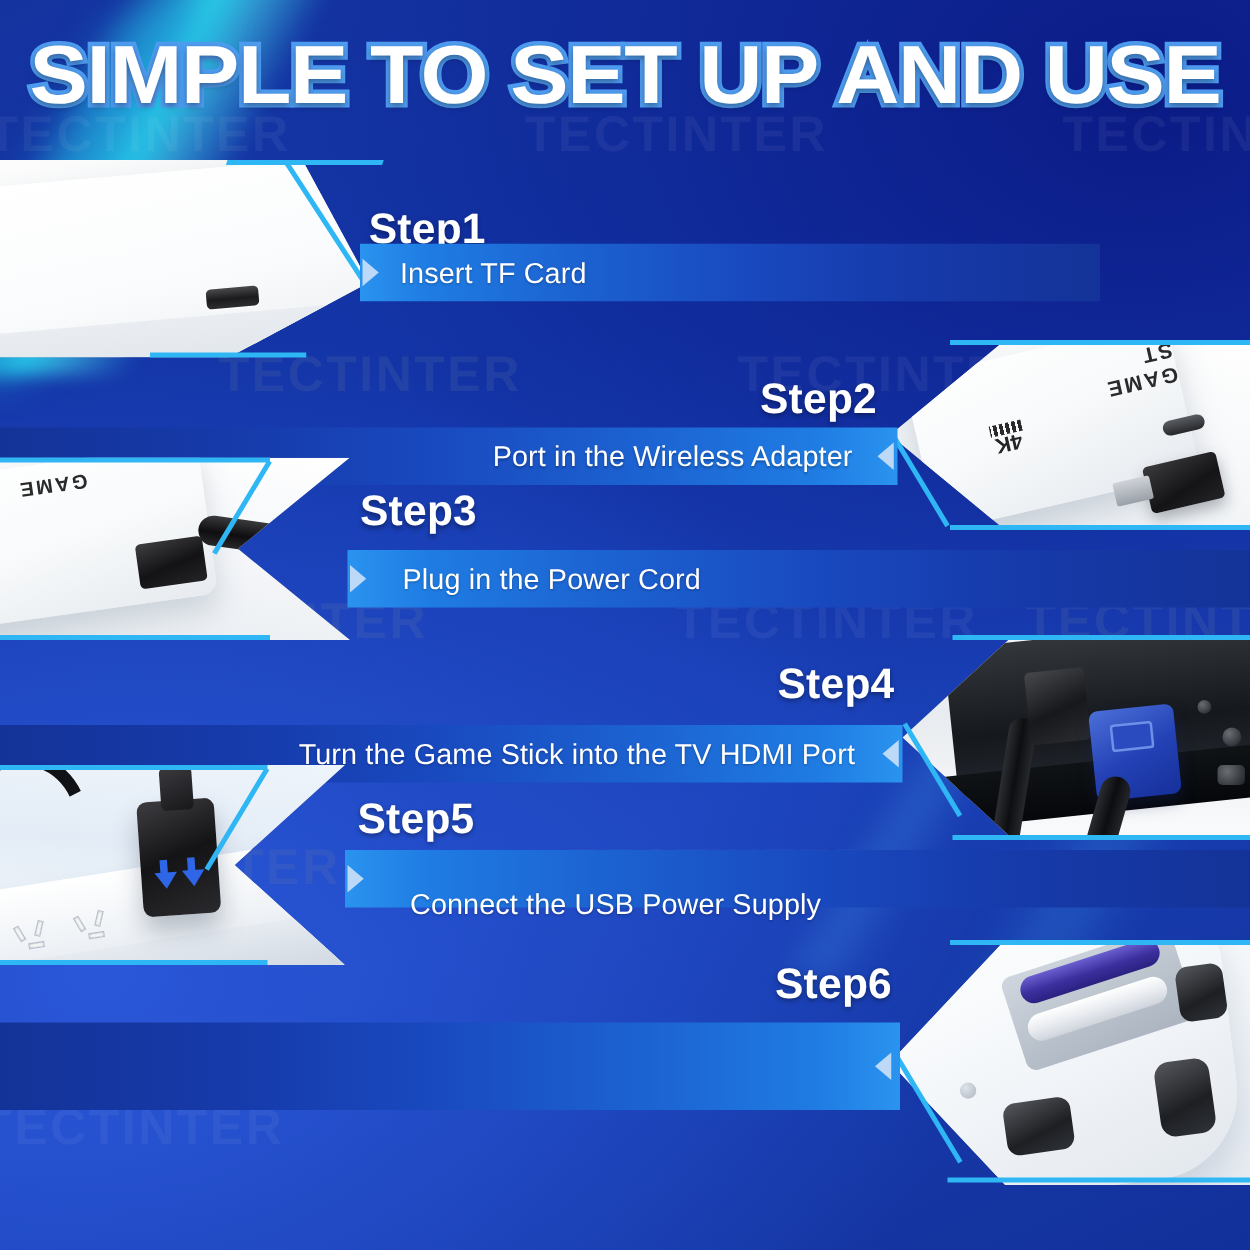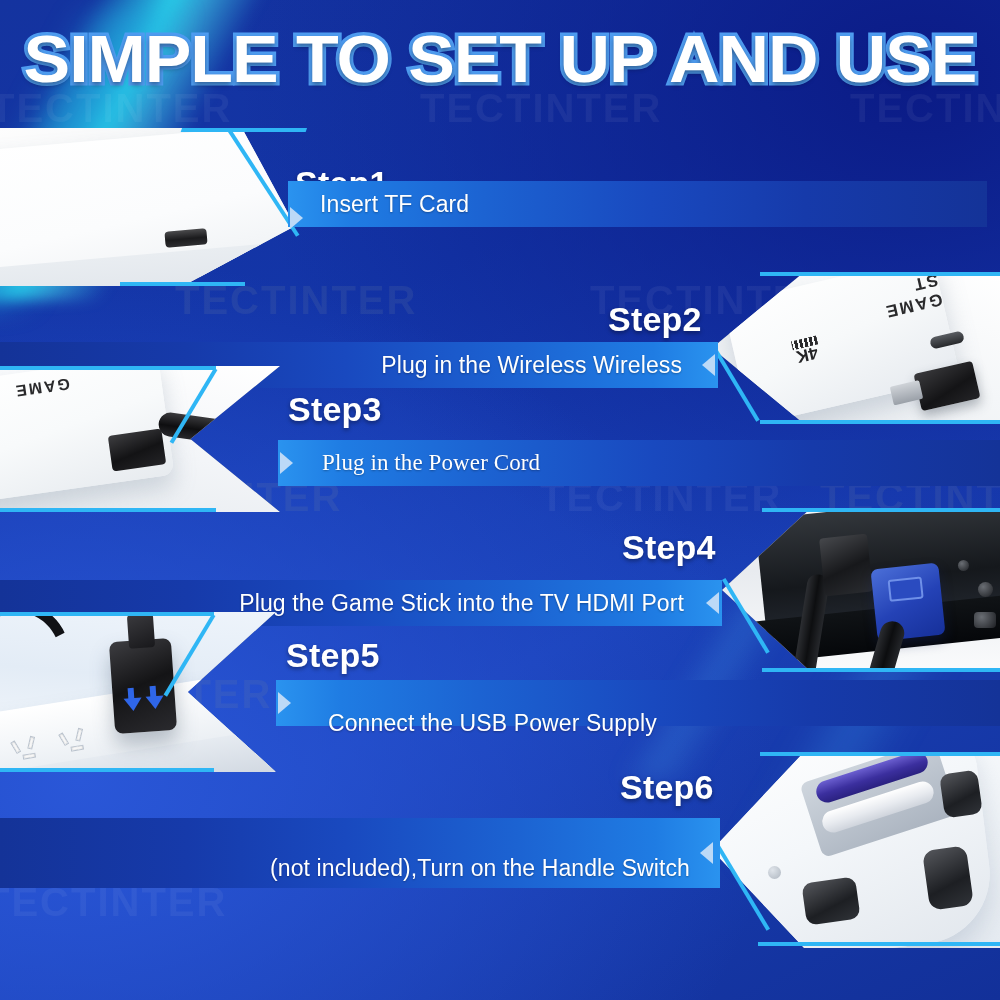--- a/index.html
+++ b/index.html
@@ -385,21 +385,21 @@
           <div class="slab2"></div>
           <div class="port"></div>
       </div>
     </div>
     <div class="edge" style="left:182px; top:128px; width:125px; height:4px; transform:skewX(-18deg); transform-origin:left top;"></div>
     <div class="edge" style="left:228px; top:132px; width:4px; height:125px; transform:rotate(-33deg); transform-origin:top left;"></div>
     <div class="edge" style="left:120px; top:282px; width:125px; height:4px;"></div>
 
     <div class="steplabel" style="left:295px; top:164px;">Step1</div>
 
-    <div class="band ltr" style="left:288px; top:181px; width:699px;">
+    <div class="band ltr" style="left:288px; top:195px; width:592px;">
       <span class="txt" style="margin-left:32px;">Insert TF Card</span>
     </div>
     <div class="chev r" style="left:290px; top:207px;"></div>
   </div>
 
   <div class="row">
     <div class="photo right" style="left:712px; top:272px; width:288px; height:152px;">
       <div class="ph p2">
         <div class="stick">
           <span class="gametext">GAME ST</span>
@@ -410,21 +410,21 @@
         <div class="dongle"></div>
       </div>
     </div>
     <div class="edge" style="left:760px; top:272px; width:242px; height:4px;"></div>
     <div class="edge" style="left:712px; top:348px; width:4px; height:86px; transform:rotate(-31deg); transform-origin:top left;"></div>
     <div class="edge" style="left:760px; top:420px; width:242px; height:4px;"></div>
 
     <div class="steplabel" style="left:608px; top:300px;">Step2</div>
 
     <div class="band rtl" style="left:0; top:342px; width:718px; justify-content:flex-end;">
-      <span class="txt" style="margin-right:36px;">Plug in the Wireless Wireless</span>
+      <span class="txt" style="margin-right:36px;">Port in the Wireless Adapter</span>
     </div>
     <div class="chev l" style="left:702px; top:354px;"></div>
   </div>
 
   <div class="row">
     <div class="photo left" style="left:0; top:366px; width:280px; height:146px;">
       <div class="ph p3">
         <div class="stick">
           <span class="gametext">GAME</span>
 
@@ -433,21 +433,21 @@
         <div class="cord"></div>
       </div>
     </div>
     <div class="edge" style="left:0; top:366px; width:216px; height:4px;"></div>
     <div class="edge" style="left:214px; top:368px; width:4px; height:86px; transform:rotate(31deg); transform-origin:top left;"></div>
     <div class="edge" style="left:0; top:508px; width:216px; height:4px;"></div>
 
     <div class="steplabel" style="left:288px; top:390px;">Step3</div>
 
     <div class="band ltr" style="left:278px; top:440px; width:722px;">
-      <span class="txt" style="margin-left:44px;font-family:Liberation Serif, serif;">Plug in the Power Cord</span>
+      <span class="txt" style="margin-left:44px;">Plug in the Power Cord</span>
     </div>
     <div class="chev r" style="left:280px; top:452px;"></div>
   </div>
 
   <div class="row">
     <div class="photo right" style="left:722px; top:508px; width:278px; height:164px;">
       <div class="ph p4">
         <div class="tv"></div>
         <div class="tvlip"></div>
         <div class="cableA"></div>
@@ -459,21 +459,21 @@
         <div class="knob" style="left:236px; top:52px; width:11px; height:11px;"></div>
       </div>
     </div>
     <div class="edge" style="left:762px; top:508px; width:240px; height:4px;"></div>
     <div class="edge" style="left:722px; top:580px; width:4px; height:86px; transform:rotate(-31deg); transform-origin:top left;"></div>
     <div class="edge" style="left:762px; top:668px; width:240px; height:4px;"></div>
 
     <div class="steplabel" style="left:622px; top:528px;">Step4</div>
 
     <div class="band rtl" style="left:0; top:580px; width:722px; justify-content:flex-end;">
-      <span class="txt" style="margin-right:38px;">Plug the Game Stick into the TV HDMI Port</span>
+      <span class="txt" style="margin-right:38px;">Turn the Game Stick into the TV HDMI Port</span>
     </div>
     <div class="chev l" style="left:706px; top:592px;"></div>
   </div>
 
   <div class="row">
     <div class="photo left" style="left:0; top:612px; width:276px; height:160px;">
       <div class="ph p5">
         <div class="wire"></div>
         <div class="strip"></div>
         <div class="stripface"></div>
@@ -522,19 +522,18 @@
     </div>
     <div class="edge" style="left:760px; top:752px; width:242px; height:4px;"></div>
     <div class="edge" style="left:712px; top:840px; width:4px; height:106px; transform:rotate(-31deg); transform-origin:top left;"></div>
     <div class="edge" style="left:758px; top:942px; width:244px; height:4px;"></div>
 
     <div class="steplabel" style="left:620px; top:768px;">Step6</div>
 
     <div class="band two rtl" style="left:0; top:818px; width:720px; justify-content:flex-end;">
       <span class="txt" style="margin-right:30px;">
         <br>
-        <span>(not included),Turn on the Handle Switch</span>
       </span>
     </div>
     <div class="chev l" style="left:700px; top:842px;"></div>
   </div>
 
 </div>
 
 </body></html>

